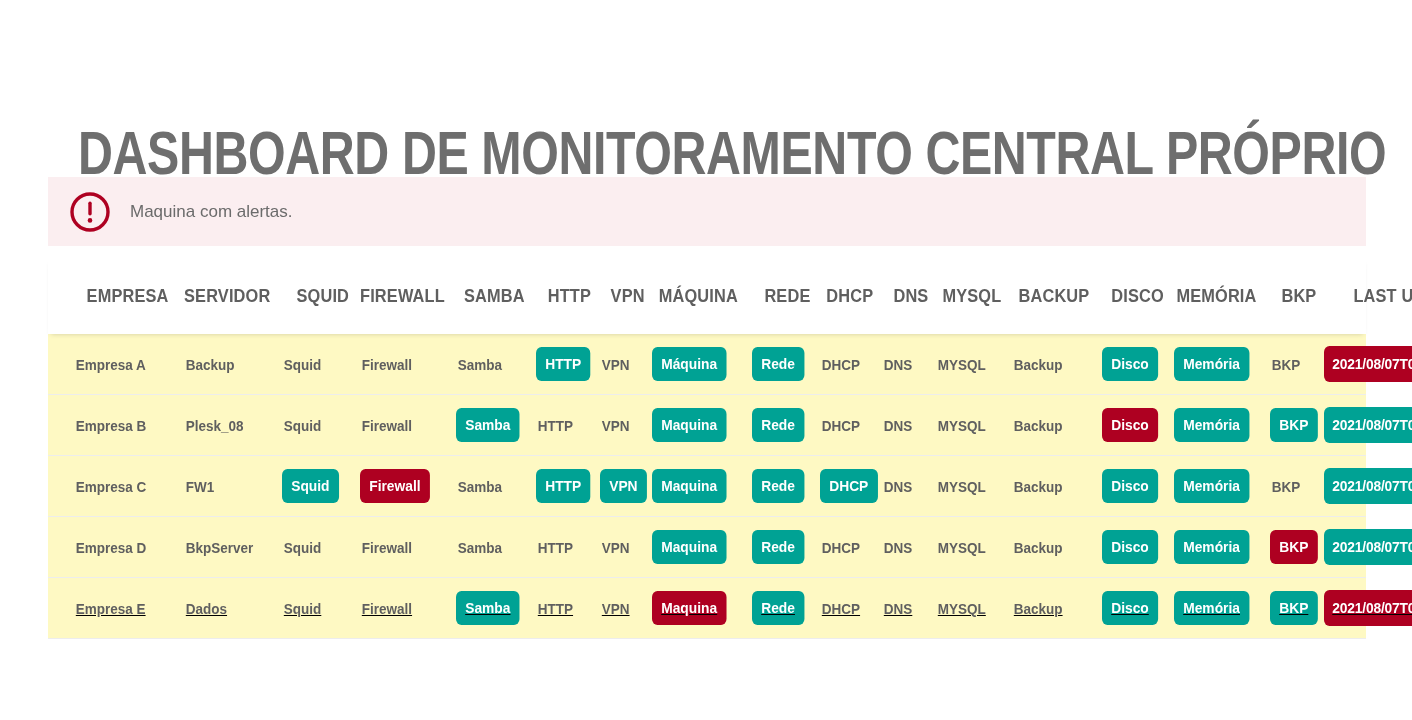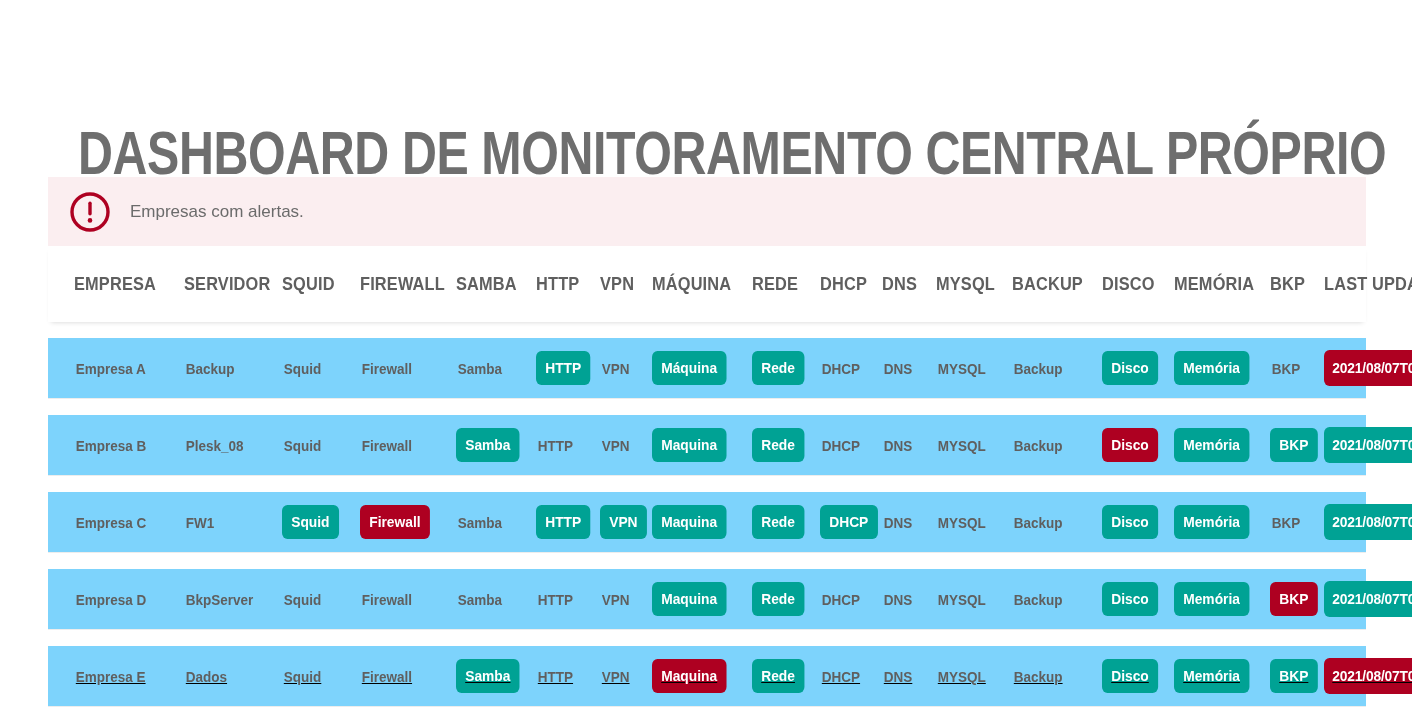--- a/index.html
+++ b/index.html
@@ -53,38 +53,38 @@
     margin-left: 19px;
     font-size: 17px;
     color: #6b6b6b;
     font-family: "Liberation Sans", sans-serif;
   }
 
   
   #table-card {
     position: absolute;
     left: 48px;
-    top: 246px;
+    top: 258px;
     width: 1318px;
     background: #ffffff;
+    text-align: right;
   }
 
   .thead {
     height: 76px;
     box-shadow: 0 3px 5px -3px rgba(0,0,0,0.18);
     position: relative;
     z-index: 2;
     background: #fff;
   }
   .trow {
     height: 60px;
     border-bottom: 1px solid #ededed;
     position: relative;
-    background: #7dd3fc;
-    margin-top: 16px;
+    background: #fef9c3;
   }
   .trow:last-child { border-bottom: 1px solid #ededed; text-decoration: underline; }
 
   .rowgrid {
     display: grid;
     grid-template-columns:
       110px  
       98px   
       78px   
       96px   
@@ -156,21 +156,21 @@
 <body>
 
 <h1 id="page-title">DASHBOARD DE MONITORAMENTO CENTRAL PRÓPRIO</h1>
 
 <div id="alert-banner">
   <svg id="alert-icon" viewBox="0 0 42 42">
     <circle cx="21" cy="21" r="18" fill="none" stroke="#ae0021" stroke-width="3.4"></circle>
     <rect x="19.3" y="10.5" width="3.4" height="14" rx="1.7" fill="#ae0021"></rect>
     <circle cx="21" cy="29.4" r="2.3" fill="#ae0021"></circle>
   </svg>
-  <span id="alert-text">Empresas com alertas.</span>
+  <span id="alert-text">Maquina com alertas.</span>
 </div>
 
 <div id="table-card">
   <div class="thead">
     <div class="rowgrid" id="header-grid">
         <div class="th">EMPRESA</div>
         <div class="th">SERVIDOR</div>
         <div class="th">SQUID</div>
         <div class="th">FIREWALL</div>
         <div class="th">SAMBA</div>

